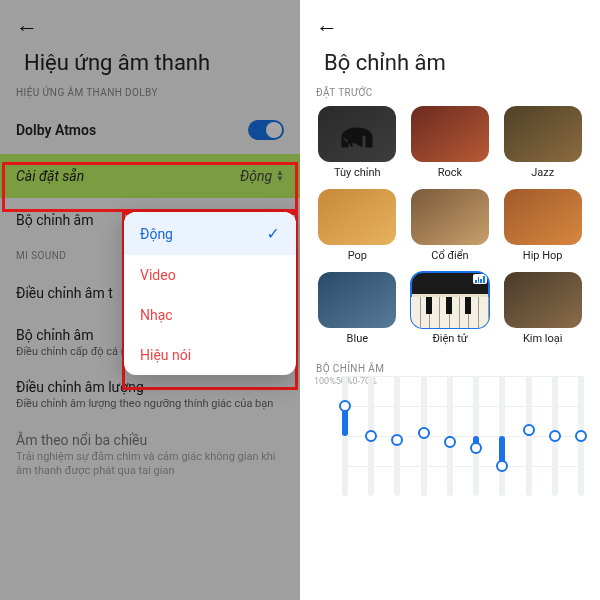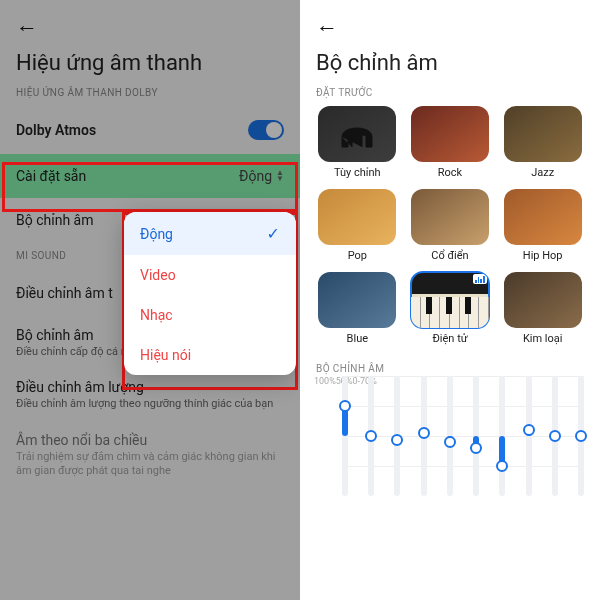--- a/index.html
+++ b/index.html
@@ -2,30 +2,30 @@
 <html><head>
 <meta charset="utf-8">
 <style>
   * { margin: 0; padding: 0; box-sizing: border-box; font-family: -apple-system, BlinkMacSystemFont, 'Segoe UI', Roboto, sans-serif; }
   body { width: 600px; height: 600px; display: flex; background: #fff; overflow: hidden; }
   .pane { width: 300px; height: 600px; position: relative; overflow: hidden; }
   .pane-left { background: #f5f5f5; }
   .pane-right { background: #fff; }
   .overlay { position: absolute; inset: 0; background: rgba(0,0,0,0.35); pointer-events: none; }
   .back { display: inline-flex; align-items: center; padding: 12px 16px 6px; font-size: 22px; color: #111; }
-  .title { padding: 6px 16px 12px; font-size: 22px; font-weight: 400; color: #222; }
+  .title { padding: 6px 16px 12px; font-size: 22px; font-weight: 400; color: #222; margin-left: 8px; }
   .section-label { padding: 0 16px 8px; font-size: 10px; color: #888; letter-spacing: .4px; }
   .row { display: flex; align-items: center; justify-content: space-between; padding: 14px 16px; font-size: 14px; color: #222; }
   .row .sub { font-size: 11px; color: #666; line-height: 1.3; padding-top: 2px; }
   .row.small { flex-direction: column; align-items: flex-start; padding: 10px 16px; }
   .toggle { width: 36px; height: 20px; border-radius: 10px; background: #1a73e8; position: relative; }
   .toggle::after { content: ""; position: absolute; width: 16px; height: 16px; border-radius: 50%; background: #fff; top: 2px; right: 2px; }
   .toggle.off { background: #ccc; }
   .toggle.off::after { left: 2px; right: auto; }
-  .highlight-row { background: #86efac; padding: 14px 16px; display: flex; align-items: center; justify-content: space-between; font-size: 14px; color: #222; }
+  .highlight-row { background: #bef264; padding: 14px 16px; display: flex; align-items: center; justify-content: space-between; font-size: 14px; color: #222; font-style: italic; }
   .highlight-row .val { color: #444; display: inline-flex; align-items: center; gap: 4px; }
   .updown { display: inline-flex; flex-direction: column; font-size: 8px; line-height: 6px; color: #666; }
   .red-anno-top { position: absolute; top: 162px; left: 2px; right: 2px; height: 50px; border: 3px solid #e01818; }
   .red-anno-pop { position: absolute; top: 212px; left: 122px; width: 176px; height: 178px; border: 3px solid #e01818; }
   .popup { position: absolute; top: 212px; left: 124px; width: 172px; background: #fff; border-radius: 12px; box-shadow: 0 6px 24px rgba(0,0,0,.25); overflow: hidden; z-index: 5; }
   .popup-item { display: flex; align-items: center; justify-content: space-between; padding: 12px 16px; font-size: 14px; color: #ef4444; }
   .popup-item.selected { background: #eaf3ff; color: #1a68d8; }
   .popup-item .check { color: #1a68d8; font-size: 16px; }
   
   .grid3 { display: grid; grid-template-columns: repeat(3, 1fr); gap: 10px; padding: 0 16px; }
@@ -80,21 +80,21 @@
   <div class="row small">
     <span>Bộ chỉnh âm</span>
     <span class="sub">Điều chỉnh cấp độ cá nhân cho các loại hình âm nhạc</span>
   </div>
   <div class="row small">
     <span>Điều chỉnh âm lượng</span>
     <span class="sub">Điều chỉnh âm lượng theo ngưỡng thính giác của bạn</span>
   </div>
   <div class="row small" style="opacity:.6">
     <span>Âm theo nổi ba chiều</span>
-    <span class="sub">Trải nghiệm sự đắm chìm và cảm giác không gian khi âm gian được phát qua tai nghe</span>
+    <span class="sub">Trải nghiệm sự đắm chìm và cảm giác không gian khi âm thanh được phát qua tai gian</span>
   </div>
 
   <div class="overlay"></div>
 
   <div class="popup">
     <div class="popup-item selected">
       <span>Động</span>
       <span class="check">✓</span>
     </div>
     <div class="popup-item">

